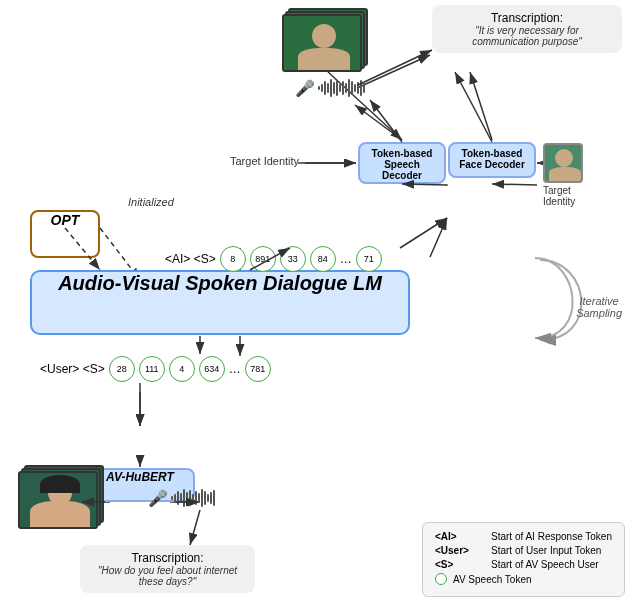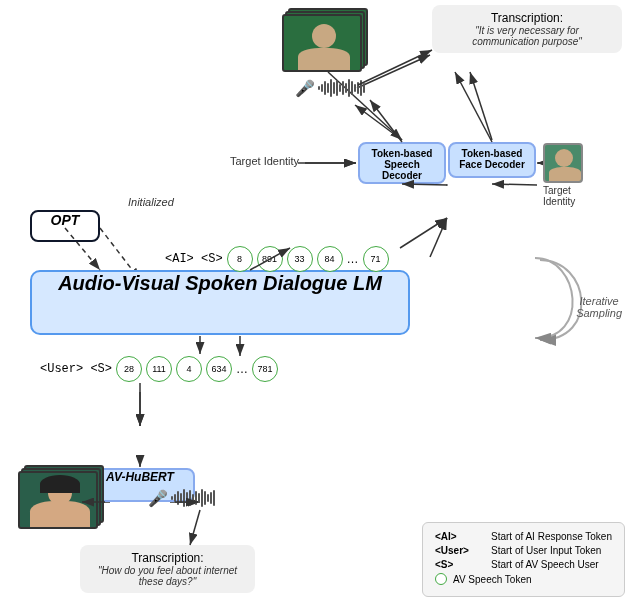--- a/index.html
+++ b/index.html
@@ -111,23 +111,23 @@
       font-weight: bold;
       color: #000;
       text-align: center;
       padding: 4px;
     }
 
     .opt-box {
       top: 210px;
       left: 30px;
       width: 70px;
-      height: 32px;
+      height: 48px;
       background: #fff;
-      border: 2px solid #0f172a;
+      border: 2px solid #a16207;
       border-radius: 8px;
       font-size: 14px;
       font-style: italic;
       font-weight: bold;
       color: #000;
     }
 
     .quantizer-box {
       top: 428px;
       left: 85px;
@@ -170,21 +170,20 @@
       display: flex;
       align-items: center;
       justify-content: center;
       font-size: 9px;
       color: #000;
       background: #fff;
     }
     .token-label {
       font-size: 12px;
       color: #000;
-      font-family: Liberation Mono, monospace;
     }
 
     
     .identity-thumb {
       position: absolute;
       width: 40px;
       height: 40px;
       border: 2px solid #888;
       border-radius: 4px;
       background: #4a8a6a;

